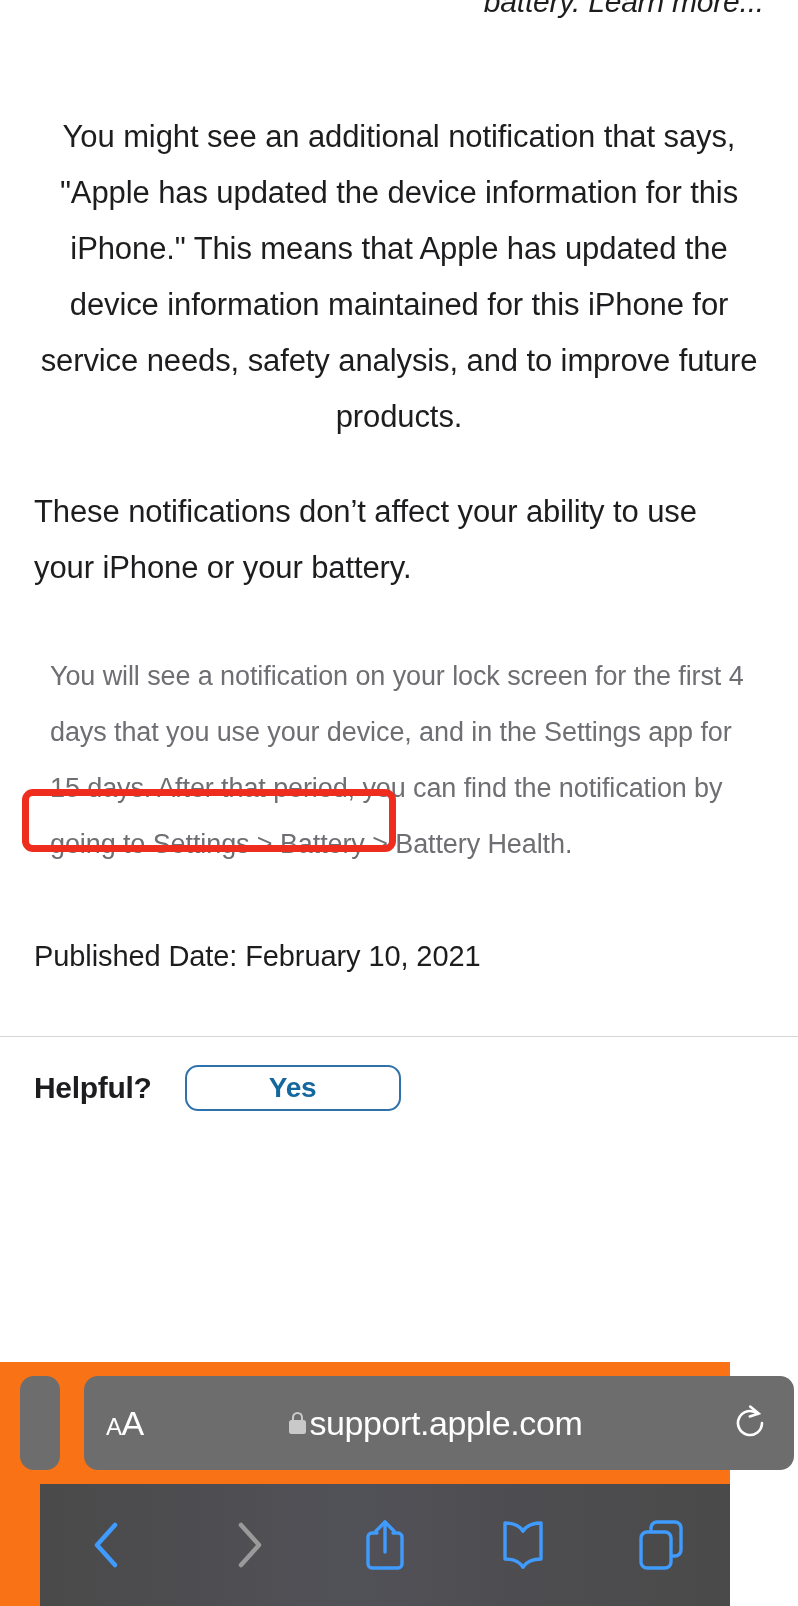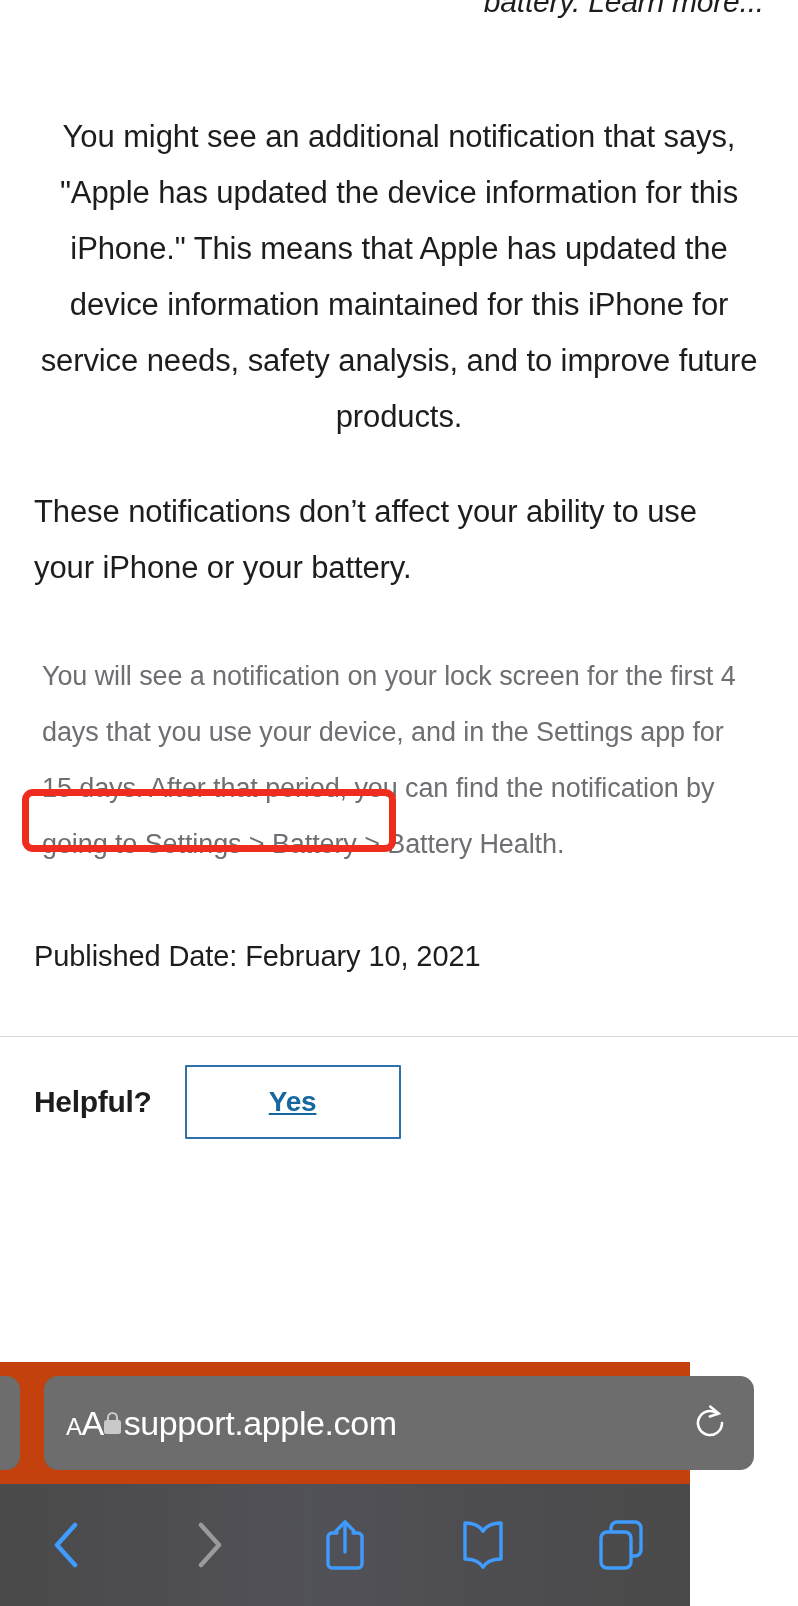--- a/index.html
+++ b/index.html
@@ -65,21 +65,21 @@
     text-align: center;
   }
   p.body-para.second {
     margin-top: 39px;
   }
 
   p.note-para {
     font-size: 27px;
     line-height: 56px;
     color: #6e6e73;
-    margin: 8px;
+    margin: 16px;
     margin-top: 52px;
     letter-spacing: -0.1px;
     position: relative;
   }
 
   
   .red-highlight {
     position: absolute;
     left: 22px;
     top: 789px;
@@ -117,49 +117,49 @@
   }
   .helpful-label {
     font-size: 30px;
     font-weight: 700;
     color: #1d1d1f;
     letter-spacing: -0.3px;
     margin-right: 33px;
   }
   .fb-btn {
     width: 216px;
-    height: 74px;
+    height: 46px;
     border: 2px solid #2f72ab;
-    border-radius: 1px;
+    border-radius: 13px;
     background: #ffffff;
     color: #14689e;
     font-family: "Liberation Sans", sans-serif;
     font-size: 28px;
     font-weight: 700;
     letter-spacing: -0.2px;
     display: flex;
     align-items: center;
     justify-content: center;
     box-sizing: border-box;
     cursor: pointer;
     padding: 0;
-    text-decoration: underline;
   }
   .fb-btn + .fb-btn {
     margin-left: 32px;
   }
 
   
   .browser-chrome {
     position: absolute;
     left: 0;
     top: 1362px;
     width: 690px;
     height: 244px;
-    background: #c2410c;
+    background: #f97316;
+    padding-left: 40px;
   }
   .urlbar-row {
     position: relative;
     height: 122px;
   }
 
   
   .tab-sliver {
     position: absolute;
     top: 14px;
@@ -193,20 +193,21 @@
     cursor: pointer;
     line-height: 1;
   }
   .aa-control .a-small { font-size: 24px; }
   .aa-control .a-big   { font-size: 34px; }
 
   .url-center {
     flex: 1;
     display: flex;
     align-items: center;
+    justify-content: center;
     gap: 3px;
   }
   .lock-icon {
     display: inline-block;
     width: 17px;
     height: 22px;
     position: relative;
     flex: 0 0 auto;
   }
   .lock-icon .shackle {

